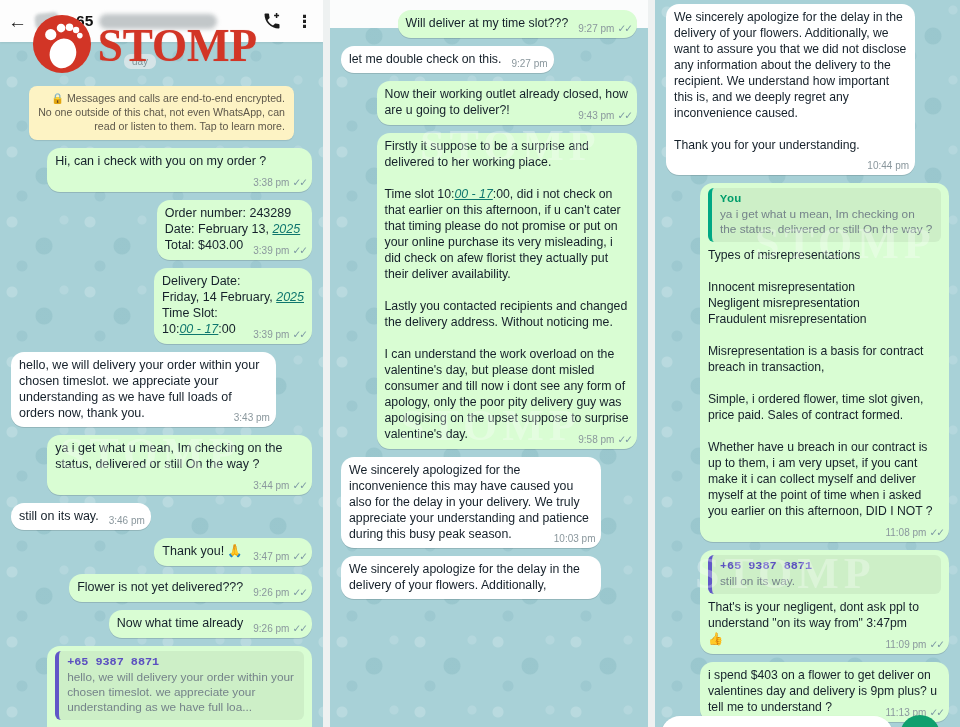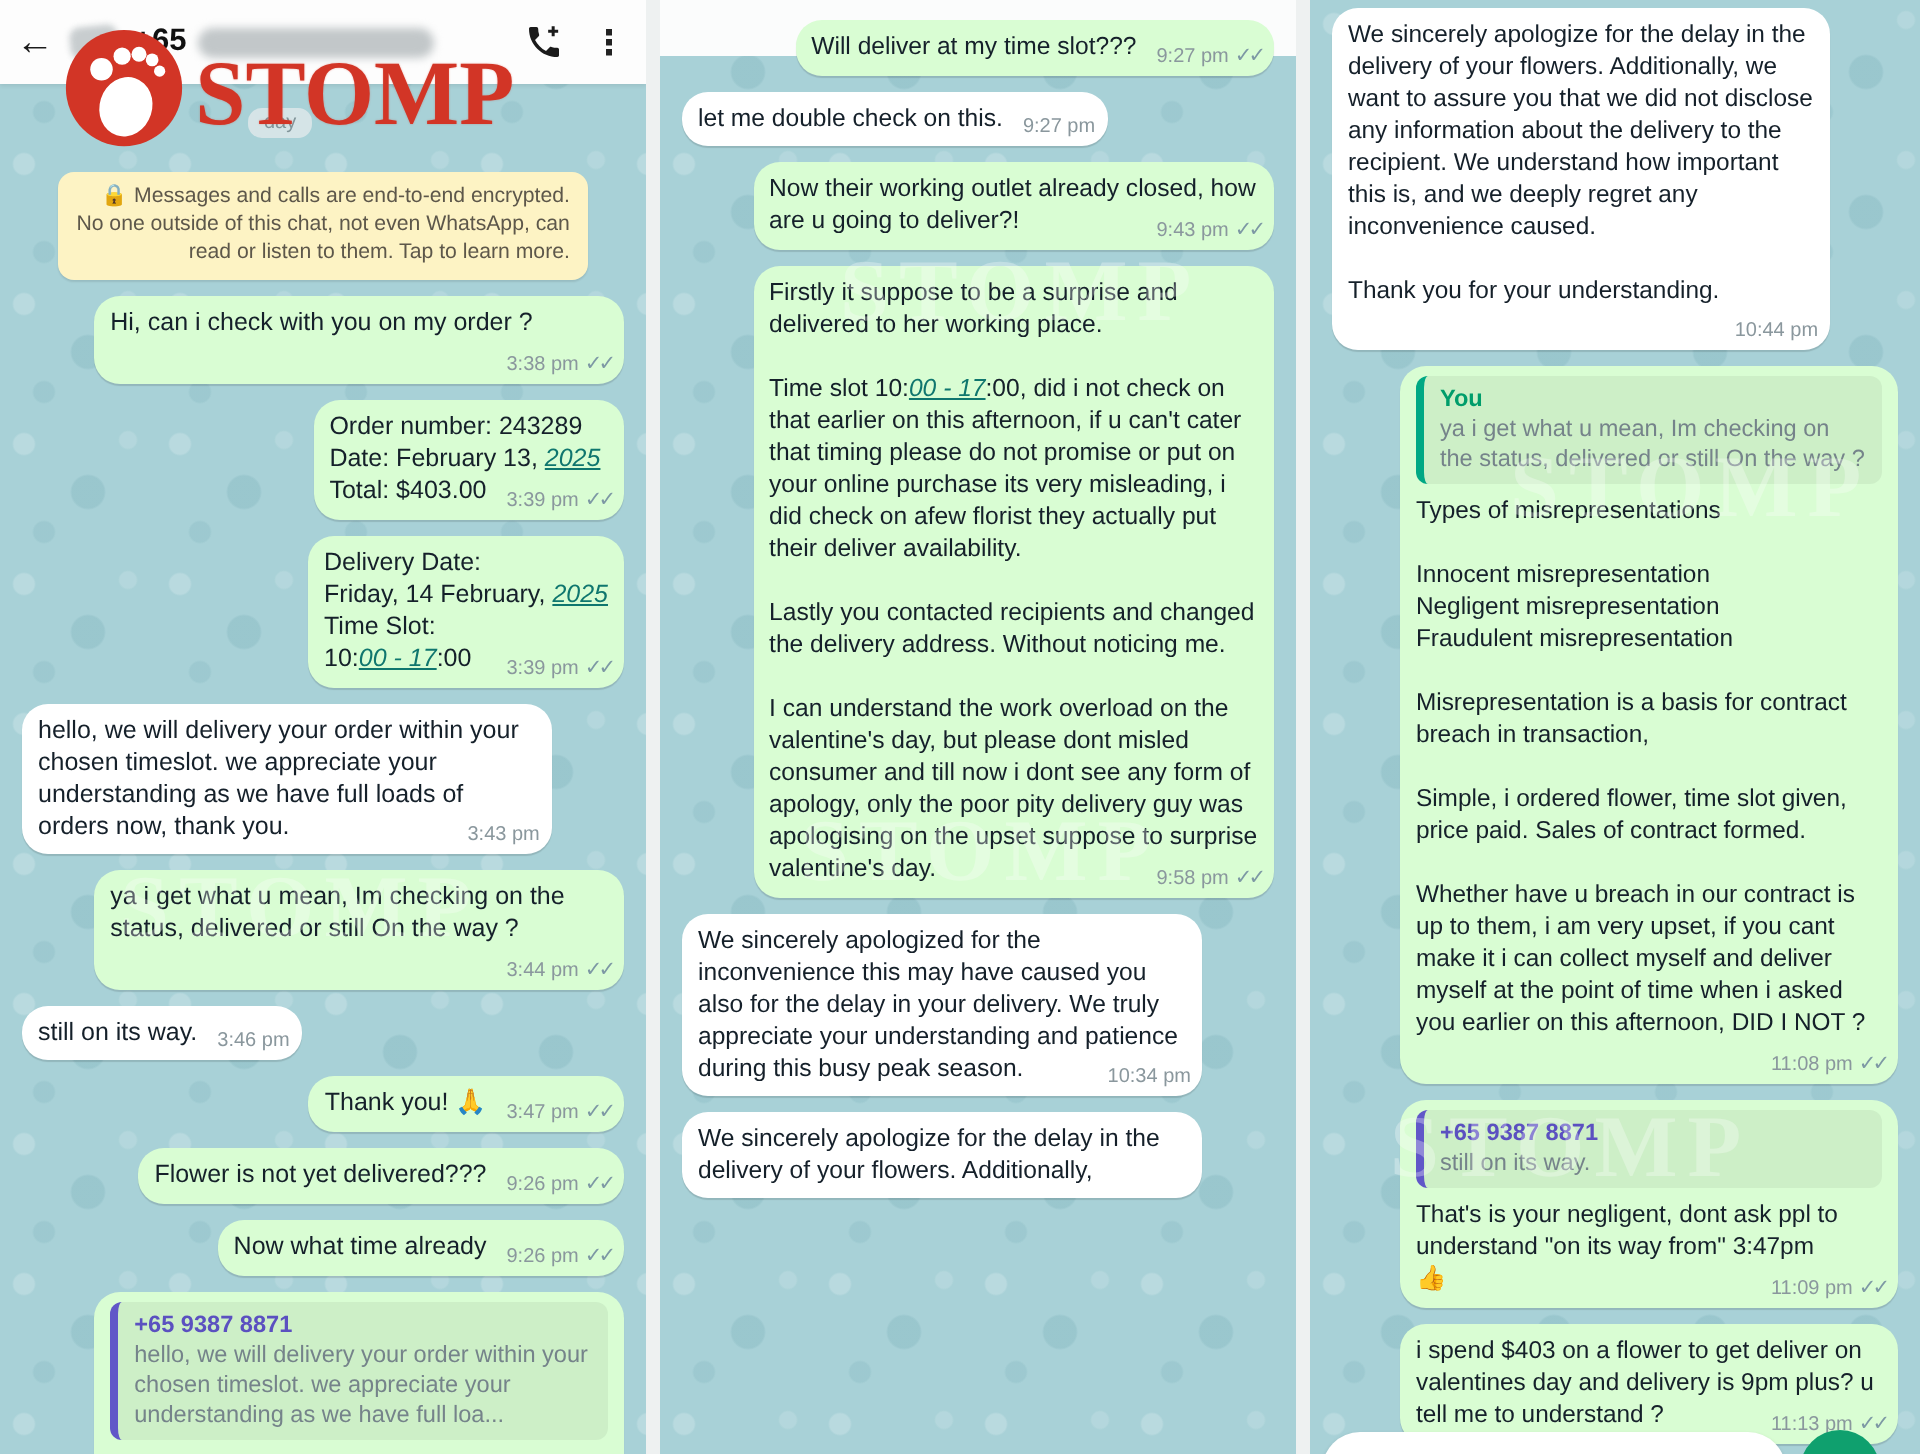--- a/index.html
+++ b/index.html
@@ -44,21 +44,21 @@
   .msg.in  { align-self:flex-start; background:#ffffff; }
   .mtext { font-size:12.5px; line-height:16px; color:#15202a; white-space:pre-line; word-wrap:break-word; }
   .col2 .mtext { font-size:12.3px; }
   .col3 .mtext { font-size:12.2px; }
   .mtext .link { color:#0f766e; text-decoration:underline;font-style:italic; }
   .meta { float:right; margin:7px -2px -3px 10px; font-size:10px; color:#8a979d; white-space:nowrap; line-height:12px; }
   .ticks { letter-spacing:-2px; margin-left:3px; color:#7d98a4; font-size:10.5px; }
   .quote { border-left:4px solid; border-radius:6px; background:rgba(0,0,0,0.055); padding:4px 8px 5px; margin:0 0 5px; }
   .quote.purple { border-color:#6157c8; }
   .quote.green  { border-color:#00a884; }
-  .quote-title { font-size:11.8px; font-weight:bold; margin-bottom:1px; }
+  .quote-title { font-size:11.8px; font-weight:bold; margin-bottom:1px;font-family:Liberation Mono, monospace; }
   .quote.purple .quote-title { color:#5b50c0; }
   .quote.green  .quote-title { color:#009d6b; }
   .quote-text { font-size:11.8px; line-height:15px; color:#75838a; white-space:pre-line; }
 
   .top-band { position:absolute; top:0; left:0; width:100%; height:28px; background:#fbfcfc; z-index:1; }
   .col2 .chat-body { padding-top:2px; }
   .col3 .chat-body { padding-top:0px; }
   .col3 .msg:first-child { margin-top:4px; }
 
   
@@ -173,21 +173,21 @@
         <div class="msg out">
           <div class="mtext"><span>Firstly it suppose to be a surprise and delivered to her working place.
 
 Time slot 10:</span><span class="link">00 - 17</span><span>:00, did i not check on that earlier on this afternoon, if u can't cater that timing please do not promise or put on your online purchase its very misleading, i did check on afew florist they actually put their deliver availability.
 
 Lastly you contacted recipients and changed the delivery address. Without noticing me.
 
 I can understand the work overload on the valentine's day, but please dont misled consumer and till now i dont see any form of apology, only the poor pity delivery guy was apologising on the upset suppose to surprise valentine's day.</span><span class="meta"><span>9:58 pm</span><span class="ticks">✓✓</span></span></div>
         </div>
         <div class="msg in">
-          <div class="mtext"><span>We sincerely apologized for the inconvenience this may have caused you also for the delay in your delivery. We truly appreciate your understanding and patience during this busy peak season.</span><span class="meta"><span>10:34 pm</span></span></div>
+          <div class="mtext"><span>We sincerely apologized for the inconvenience this may have caused you also for the delay in your delivery. We truly appreciate your understanding and patience during this busy peak season.</span><span class="meta"><span>10:03 pm</span></span></div>
         </div>
         <div class="msg in">
           <div class="mtext"><span>We sincerely apologize for the delay in the delivery of your flowers. Additionally,</span></div>
         </div>
       </div>
   </div>
 
   <div class="sep"></div>
 
   <div class="col col3">

